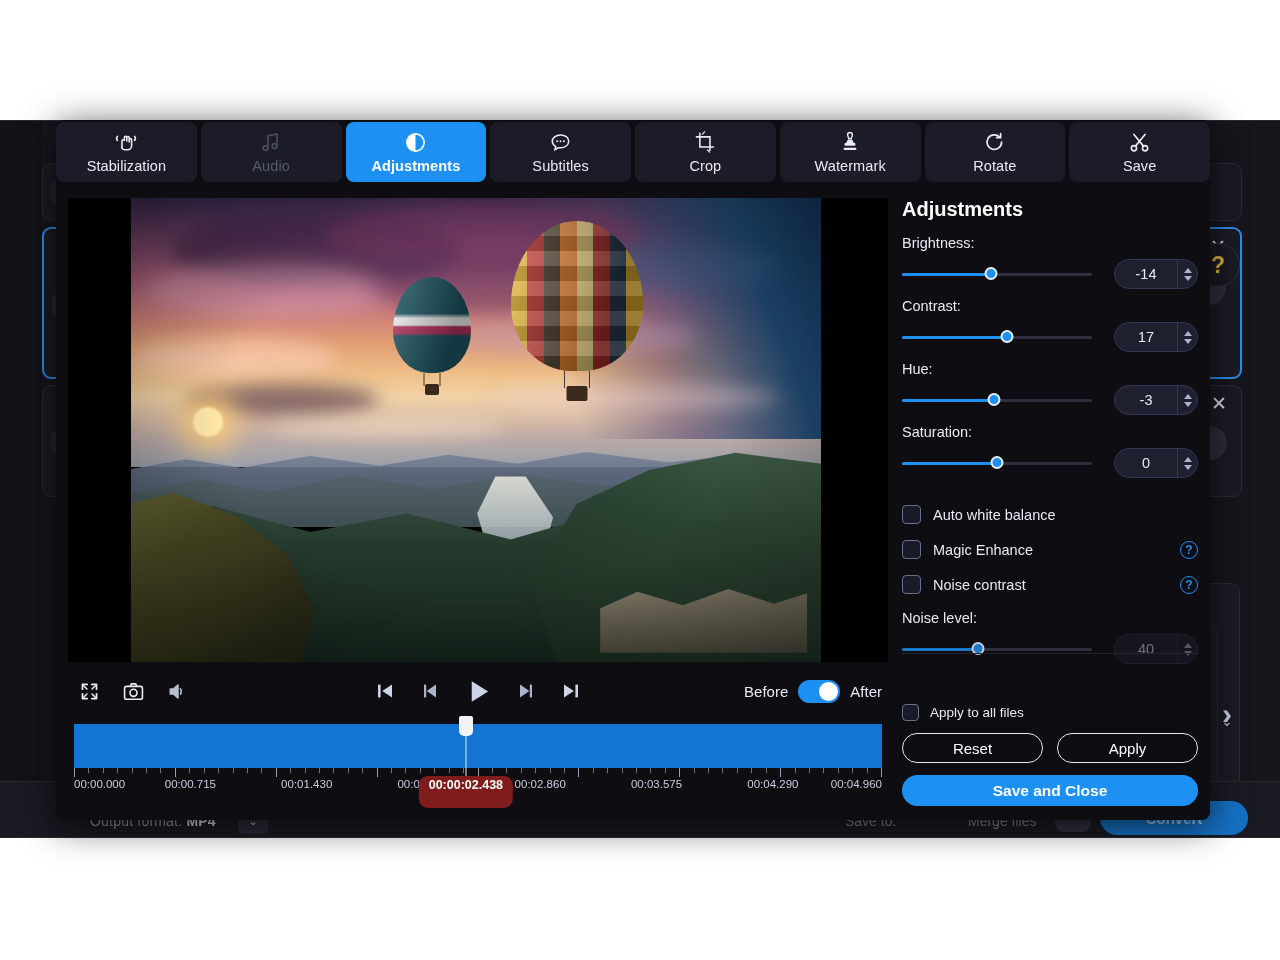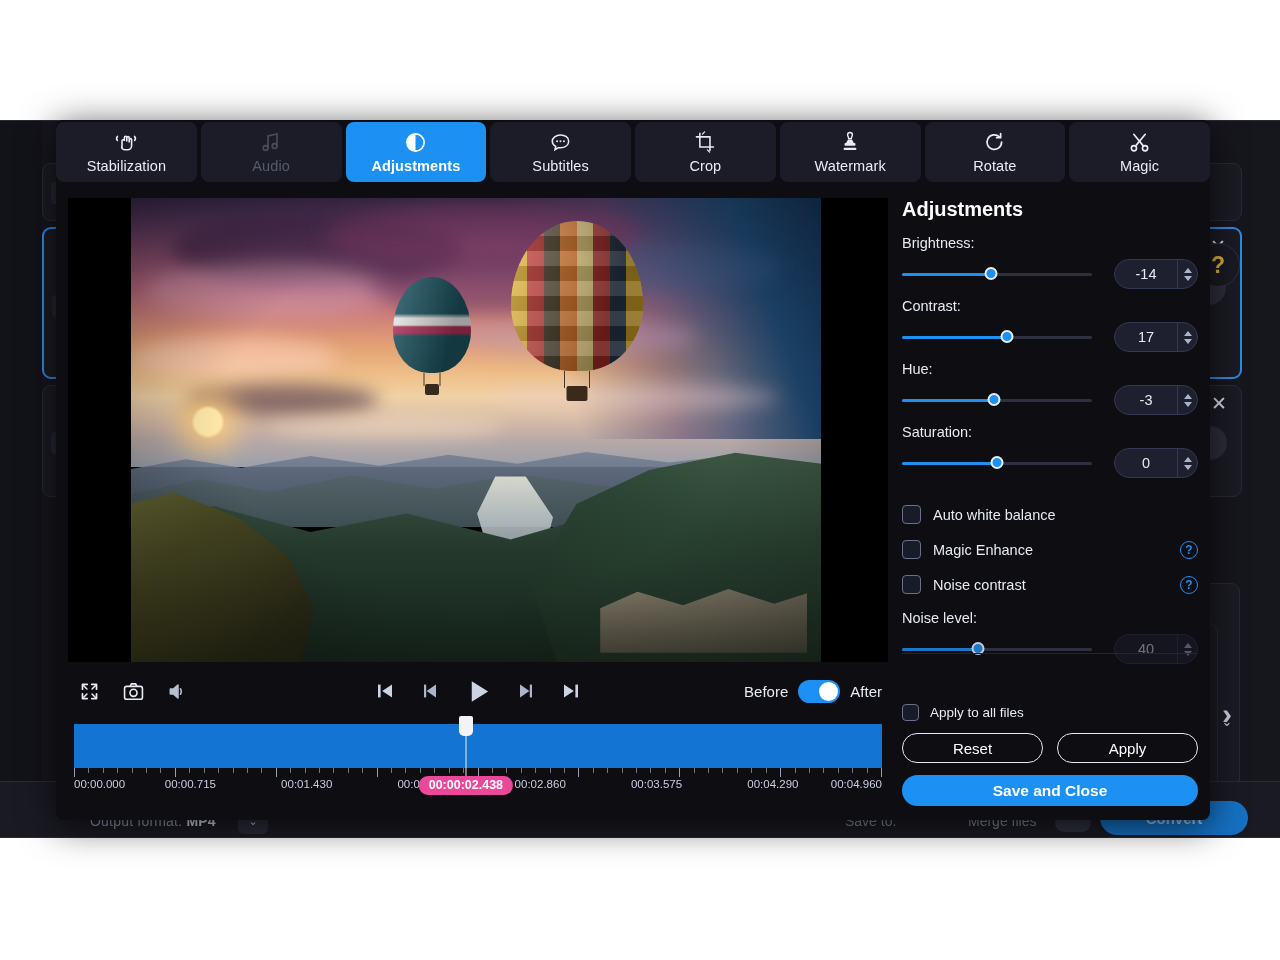--- a/index.html
+++ b/index.html
@@ -320,21 +320,21 @@
   #playhead .head {
     width:14px; height:20px; background:#f2f3f7;
     border-radius:2px 2px 5px 5px;
   }
   #playhead .stem {
     position:absolute; left:50%; top:20px; width:1px; height:40px;
     background:#eceef5; transform:translateX(-50%);
   }
   #time-chip {
     position:absolute; top:60px; transform:translateX(-50%);
-    background:#ec4899; border-radius:9px; padding:2px 10px 3px;
+    background:#7f1d1d; border-radius:9px; padding:2px 10px 16px;
     color:#ffffff; font-size:12.5px; font-weight:700; white-space:nowrap;
   }
 
   
   #panel {
     position:absolute; left:846px; top:14px; width:296px; height:608px;
     color:#e7eaf3;
   }
   #panel-title { font-size:20px; font-weight:700; color:#fff; margin-bottom:14px; }
   .field-label { font-size:14.5px; color:#e7eaf3; margin-bottom:8px; }
@@ -532,21 +532,21 @@
       </div>
 
       <div class="tab">
         <span class="tab-ico">
           <svg width="23" height="23" viewBox="0 0 24 24" fill="none" stroke="#e8ebf4" stroke-width="1.7" stroke-linecap="round">
             <circle cx="6.2" cy="18" r="2.7"></circle>
               <circle cx="17.8" cy="18" r="2.7"></circle>
             <path d="M7.8 15.8L18 3.4M16.2 15.8L6 3.4"></path>
           </svg>
         </span>
-        <span class="tab-lbl">Magic</span>
+        <span class="tab-lbl">Save</span>
       </div>
     </div>
 
     <div id="modal-body">
 
       <div id="preview-col">
 
         <div id="video-stage">
           <div id="photo">
             <div class="sky2"></div>

